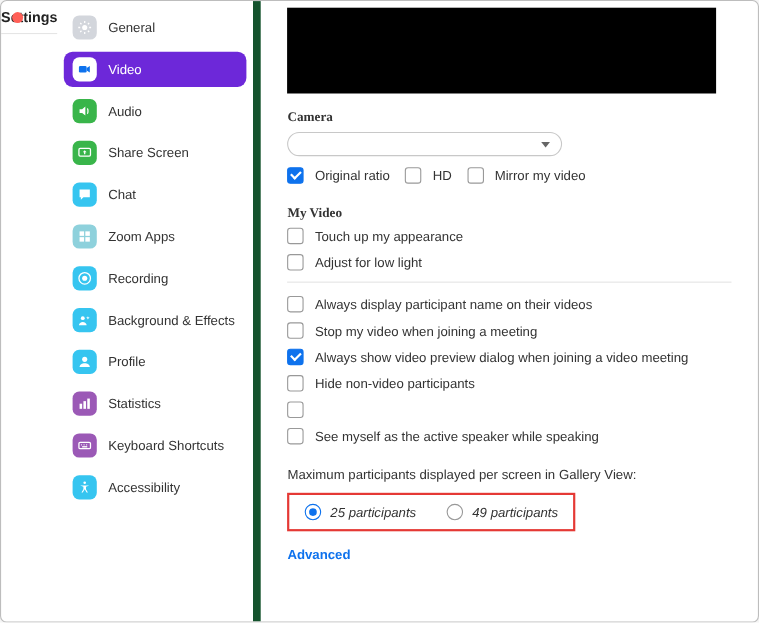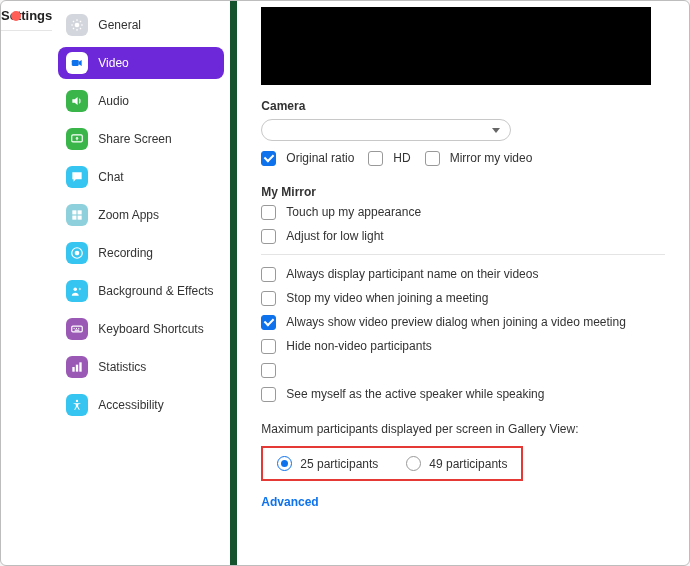--- a/index.html
+++ b/index.html
@@ -89,20 +89,21 @@
     height: 78px;
     background: #000;
     margin-bottom: 14px;
     margin-top: 6px;
   }
   .section-label {
     font-weight: 700;
     font-size: 12px;
     margin-bottom: 6px;
     margin-top: 6px;
+    font-family: Liberation Serif, serif;
   }
   .camera-select {
     width: 250px;
     height: 22px;
     border: 1px solid #c8c8c8;
     border-radius: 12px;
     background: #fff;
     position: relative;
     margin-bottom: 10px;
     cursor: pointer;
@@ -122,20 +123,21 @@
     gap: 14px;
     align-items: center;
     margin-bottom: 10px;
   }
   .divider {
     border-top: 1px solid #e4e4e4;
     margin: 10px 0 12px 0;
   }
   .check-row {
     display: flex;
+    align-items: center;
     gap: 10px;
     margin-bottom: 9px;
   }
   .checkbox {
     width: 15px;
     height: 15px;
     border: 1.2px solid #999;
     border-radius: 3px;
     background: #fff;
     display: inline-flex;
@@ -191,20 +193,21 @@
     width: 7px;
     height: 7px;
     background: #0e72ed;
     border-radius: 50%;
   }
   .highlight-box {
     border: 2px solid #e53935;
     display: inline-flex;
     padding: 2px 6px;
     margin-top: 2px;
+    font-style: italic;
   }
   .advanced-link {
     color: #0e72ed;
     font-size: 12px;
     font-weight: 700;
     margin-top: 14px;
     display: inline-block;
     cursor: pointer;
   }
 </style>
@@ -287,42 +290,51 @@
           <span class="side-icon" style="background:#36c5f0">
             <svg viewBox="0 0 24 24">
               <circle cx="9" cy="9" r="3" fill="#fff"></circle>
               <path d="M3 20c0-3 3-5 6-5s6 2 6 5" fill="#fff"></path>
               <path d="M17 6l1 2 2 .5-2 .5-1 2-1-2-2-.5 2-.5z" fill="#fff"></path>
             </svg>
           </span>
           <span>Background &amp; Effects</span>
         </div>
         <div class="side-item">
+          <span class="side-icon" style="background:#36c5f0">
+            <svg viewBox="0 0 24 24">
+              <circle cx="12" cy="8" r="4" fill="#fff"></circle>
+              <path d="M4 20c0-4 4-6 8-6s8 2 8 6" fill="#fff"></path>
+            </svg>
+          </span>
+          <span>Profile</span>
+        </div>
+        <div class="side-item">
+          <span class="side-icon" style="background:#9b59b6">
+            <svg viewBox="0 0 24 24">
+              <rect x="4" y="12" width="4" height="8" fill="#fff"></rect>
+              <rect x="10" y="8" width="4" height="12" fill="#fff"></rect>
+              <rect x="16" y="4" width="4" height="16" fill="#fff"></rect>
+            </svg>
+          </span>
+          <span>Statistics</span>
+        </div>
+        <div class="side-item">
           <span class="side-icon" style="background:#9b59b6">
             <svg viewBox="0 0 24 24">
               <rect x="3" y="7" width="18" height="10" rx="2" fill="none" stroke="#fff" stroke-width="2"></rect>
               <circle cx="7" cy="11" r="1" fill="#fff"></circle>
               <circle cx="11" cy="11" r="1" fill="#fff"></circle>
               <circle cx="15" cy="11" r="1" fill="#fff"></circle>
               <rect x="8" y="13" width="8" height="2" fill="#fff"></rect>
             </svg>
           </span>
           <span>Keyboard Shortcuts</span>
         </div>
         <div class="side-item">
-          <span class="side-icon" style="background:#9b59b6">
-            <svg viewBox="0 0 24 24">
-              <rect x="4" y="12" width="4" height="8" fill="#fff"></rect>
-              <rect x="10" y="8" width="4" height="12" fill="#fff"></rect>
-              <rect x="16" y="4" width="4" height="16" fill="#fff"></rect>
-            </svg>
-          </span>
-          <span>Statistics</span>
-        </div>
-        <div class="side-item">
           <span class="side-icon" style="background:#36c5f0">
             <svg viewBox="0 0 24 24">
               <circle cx="12" cy="5" r="2" fill="#fff"></circle>
               <path d="M5 9h14l-5 2v4l3 5h-2l-3-5-3 5H7l3-5v-4z" fill="#fff"></path>
             </svg>
           </span>
           <span>Accessibility</span>
         </div>
       </div>
 
@@ -340,21 +352,21 @@
         <div class="check-row">
           <span class="checkbox"></span>
           <span>HD</span>
         </div>
         <div class="check-row">
           <span class="checkbox"></span>
           <span>Mirror my video</span>
         </div>
       </div>
 
-      <div class="section-label">My Mirror</div>
+      <div class="section-label">My Video</div>
       <div class="check-row">
         <span class="checkbox"></span>
         <span>Touch up my appearance</span>
       </div>
       <div class="check-row">
         <span class="checkbox"></span>
         <span>Adjust for low light</span>
       </div>
 
       <div class="divider"></div>

